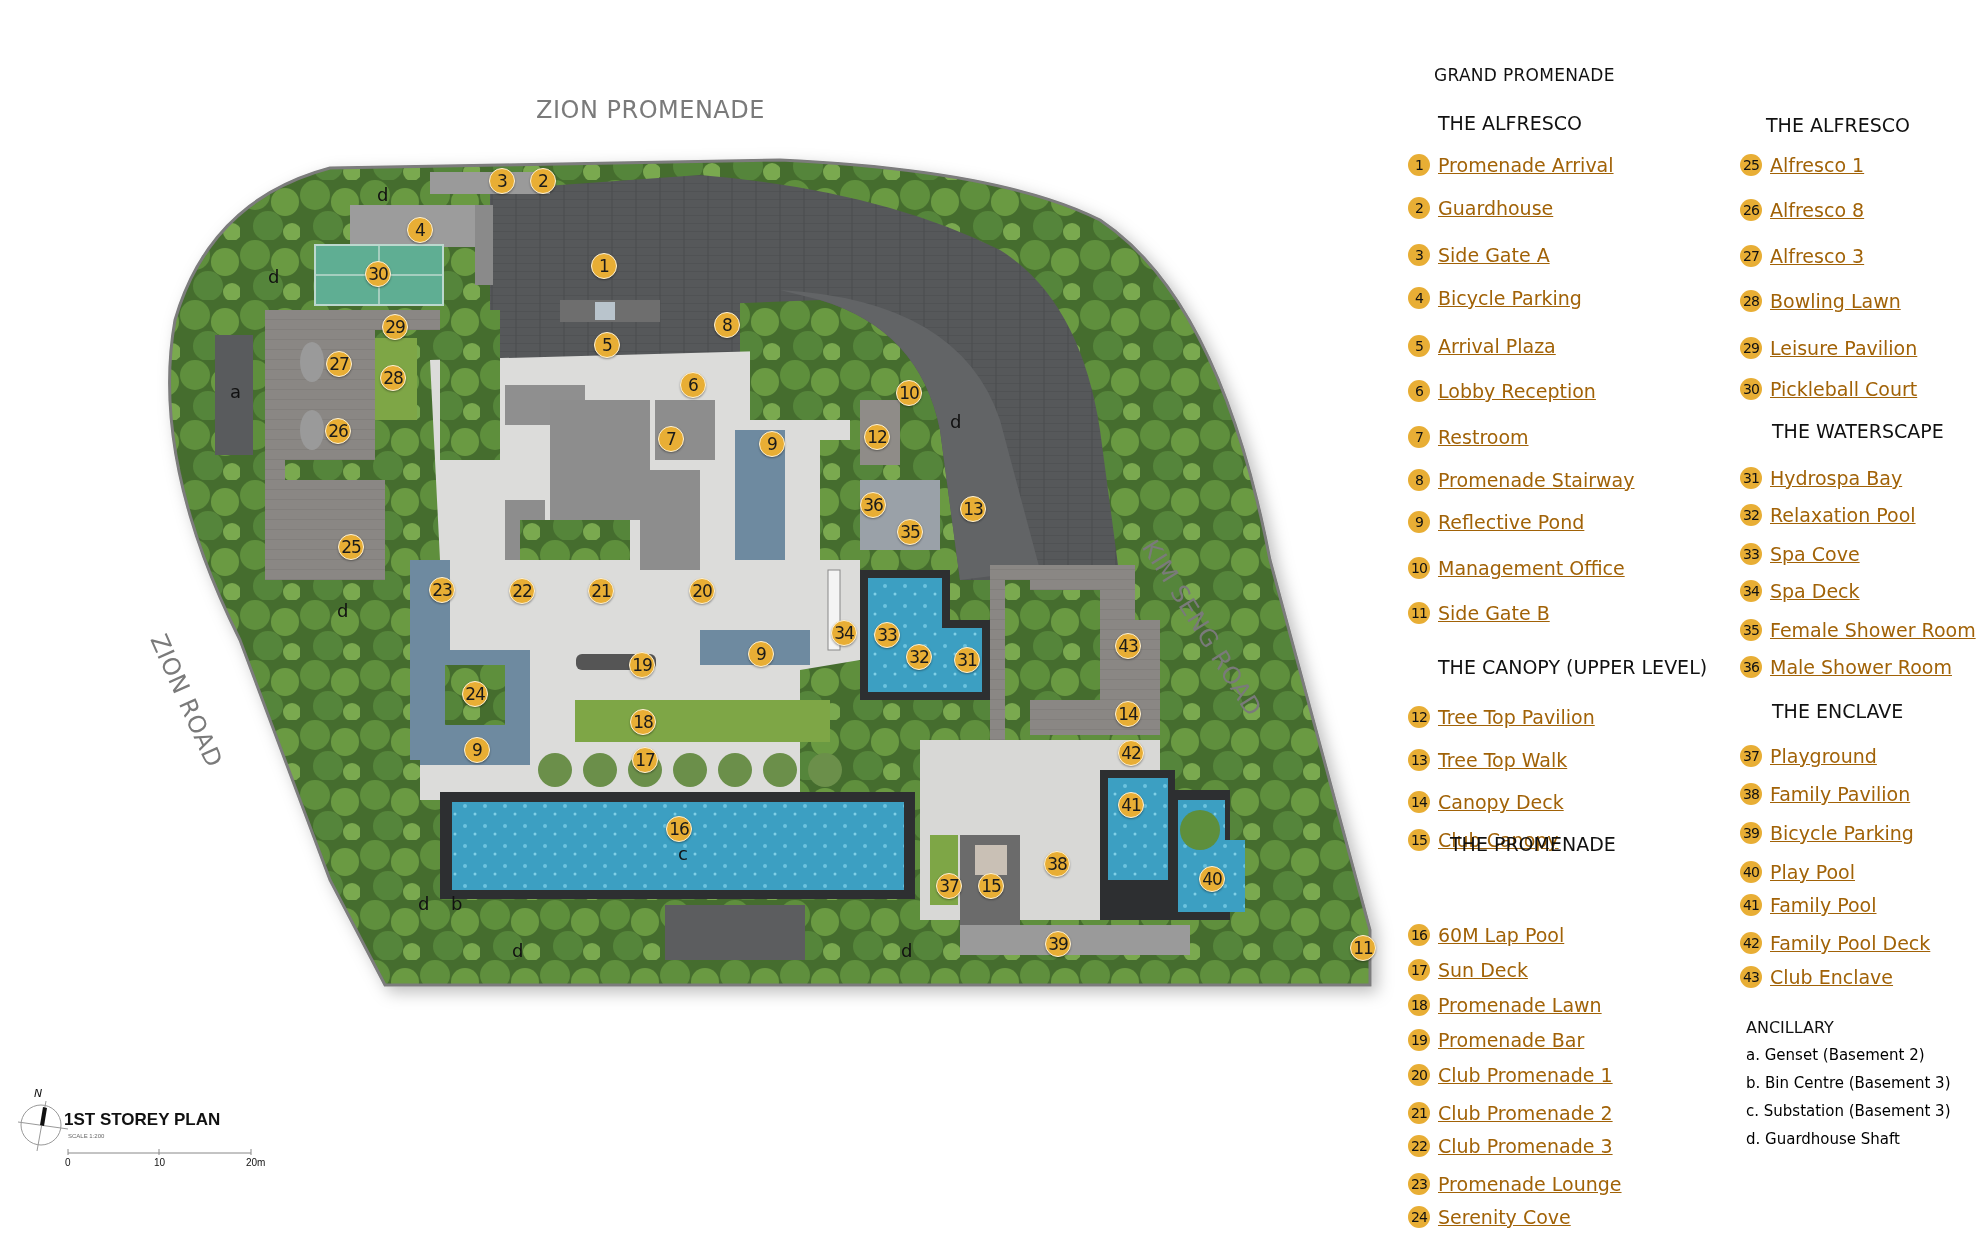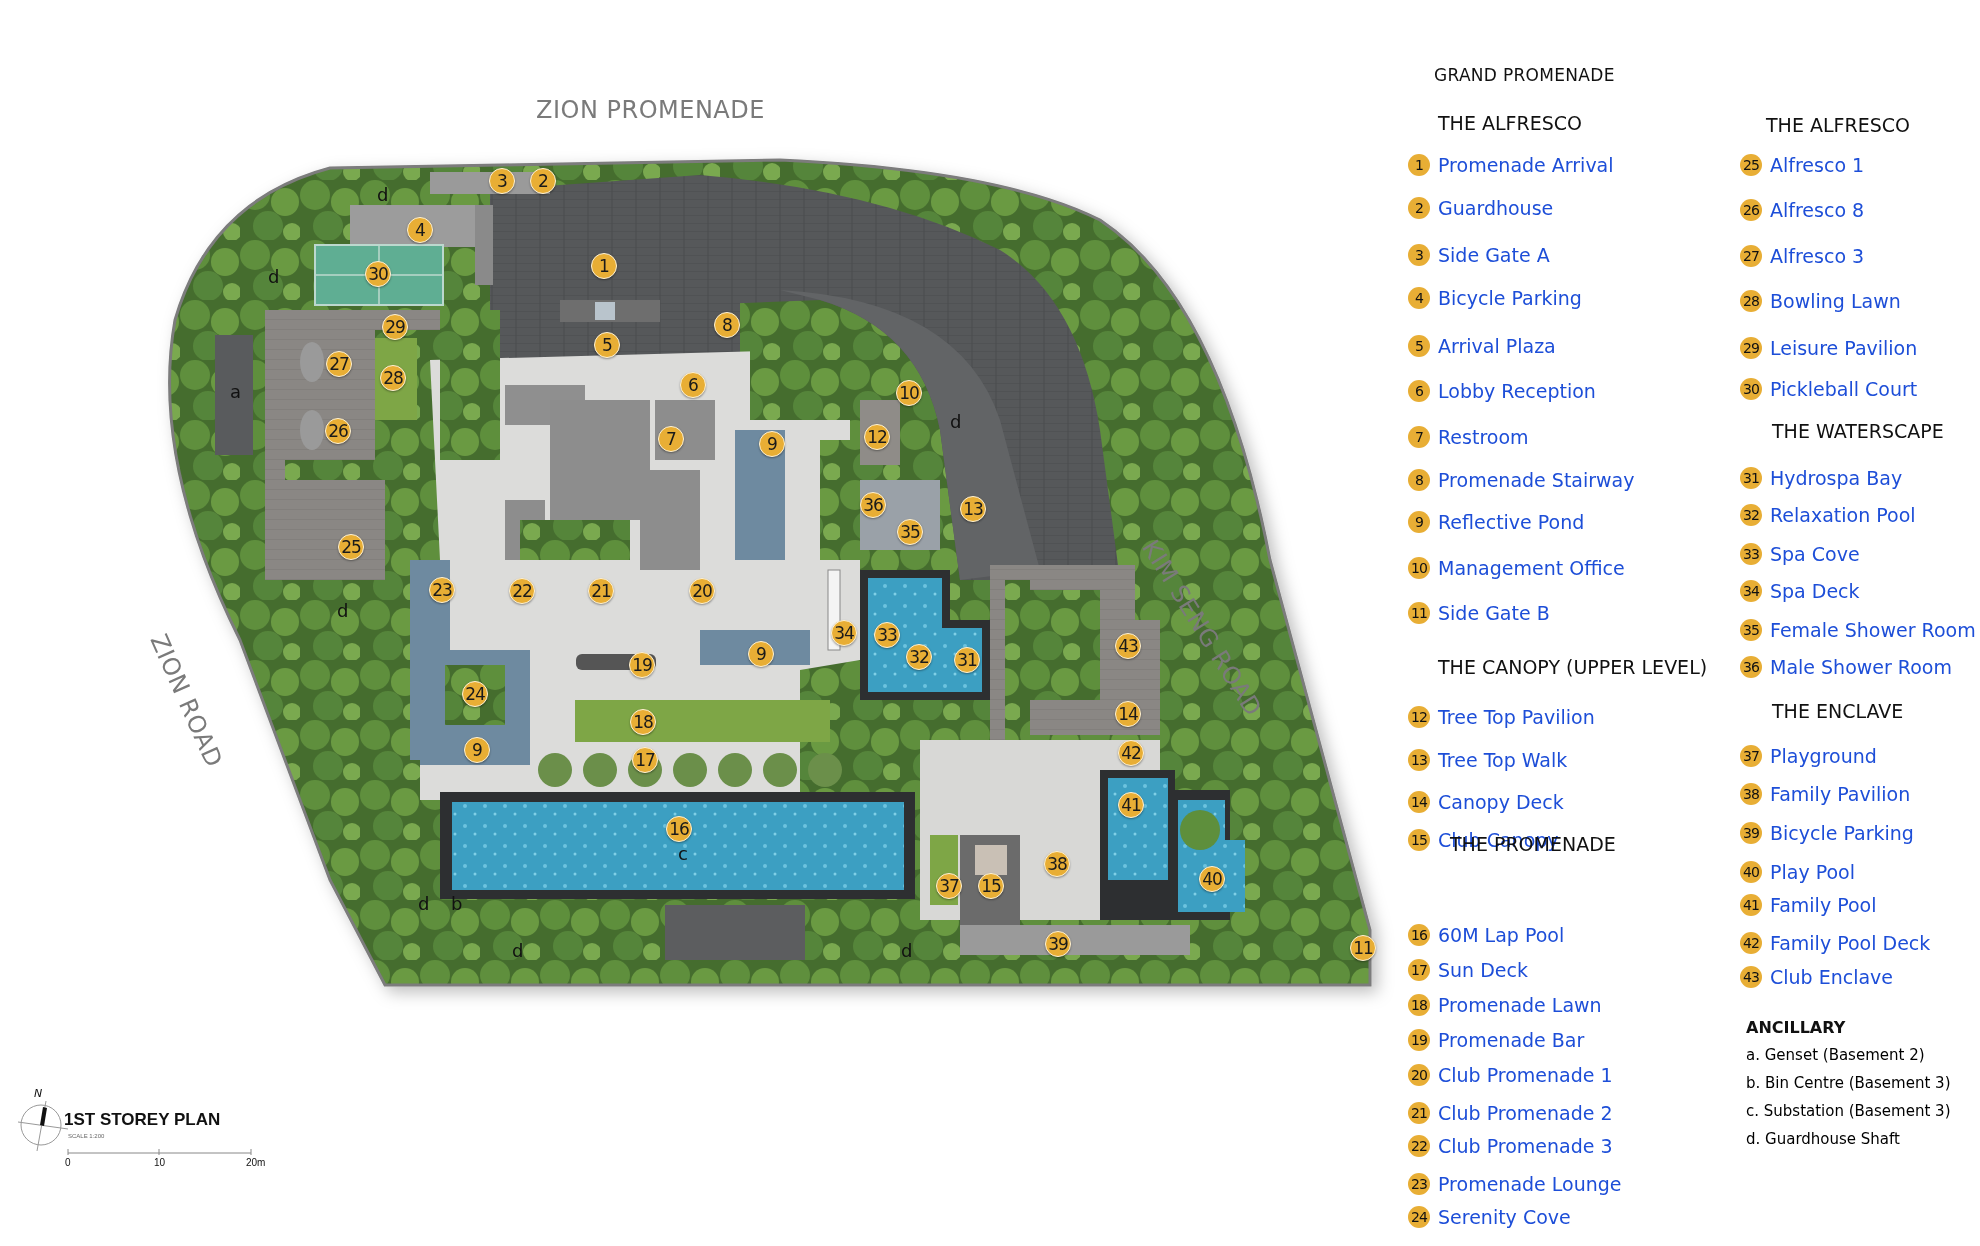--- a/index.html
+++ b/index.html
@@ -7,21 +7,21 @@
   #plan { position:absolute; left:0; top:0; width:1400px; height:1246px; }
   .road-label { position:absolute; color:#7a7a7a; font-family:"DejaVu Sans", sans-serif; font-size:24px; letter-spacing:0.5px; white-space:nowrap; }
   .marker { position:absolute; width:26px; height:26px; margin-left:-13px; margin-top:-13px; border-radius:50%; background:#E8AE35; border:1.5px solid #fff3d6; color:#1a1a1a; font-size:17px; font-family:"DejaVu Sans", sans-serif; display:flex; align-items:center; justify-content:center; letter-spacing:-1px; box-shadow:0 1px 2px rgba(0,0,0,0.35); box-sizing:border-box; }
   .anc-letter { position:absolute; color:#111; font-size:18px; font-family:"DejaVu Sans", sans-serif; }
   
   #legend { position:absolute; left:1400px; top:0; width:580px; height:1246px; }
   .lg-title { position:absolute; font-family:"DejaVu Sans", sans-serif; color:#111; font-size:17px; letter-spacing:0.3px; }
   .lg-section { position:absolute; font-family:"DejaVu Sans", sans-serif; color:#111; font-size:19px; }
   .lg-item { position:absolute; display:flex; align-items:center; gap:8px; height:28px; }
   .lg-num { width:22px; height:22px; border-radius:50%; background:#E8AE35; color:#111; font-size:14px; font-family:"DejaVu Sans", sans-serif; display:flex; align-items:center; justify-content:center; letter-spacing:-1px; flex:none; }
-  .lg-label { font-family:"DejaVu Sans", sans-serif; color:#1d4ed8; font-size:19px; white-space:nowrap; }
+  .lg-label { font-family:"DejaVu Sans", sans-serif; color:#a16207; font-size:19px; white-space:nowrap;text-decoration:underline; }
   .anc-title { position:absolute; font-family:"DejaVu Sans", sans-serif; color:#111; font-size:16px; }
   .anc-item { position:absolute; font-family:"DejaVu Sans", sans-serif; color:#000000; font-size:15px; white-space:nowrap; }
   
   #plan-title { position:absolute; left:64px; top:1110px; font-family:"Liberation Sans", sans-serif; font-weight:bold; font-size:17px; color:#111; }
   #scale-text { position:absolute; left:68px; top:1133px; font-size:6px; color:#666; font-family:"Liberation Sans", sans-serif; }
   .scale-tick { position:absolute; font-size:10px; color:#111; font-family:"Liberation Sans", sans-serif; }
 </style>
 </head>
 <body>
 
@@ -414,18 +414,18 @@
       <div class="lg-item" style="left: 340px; top: 929px;">
         <span class="lg-num">42</span>
         <span class="lg-label">Family Pool Deck</span>
       </div>
       <div class="lg-item" style="left: 340px; top: 963px;">
         <span class="lg-num">43</span>
         <span class="lg-label">Club Enclave</span>
       </div>
     </div>
 
-  <div class="anc-title" style="left:346px; top:1018px;font-weight:bold;">ANCILLARY</div>
+  <div class="anc-title" style="left:346px; top:1018px;">ANCILLARY</div>
   <div class="anc-item" style="left:346px; top:1046px;">a. Genset (Basement 2)</div>
   <div class="anc-item" style="left:346px; top:1074px;">b. Bin Centre (Basement 3)</div>
   <div class="anc-item" style="left:346px; top:1102px;">c. Substation (Basement 3)</div>
   <div class="anc-item" style="left:346px; top:1130px;">d. Guardhouse Shaft</div>
 </div>
 
 </body></html>

